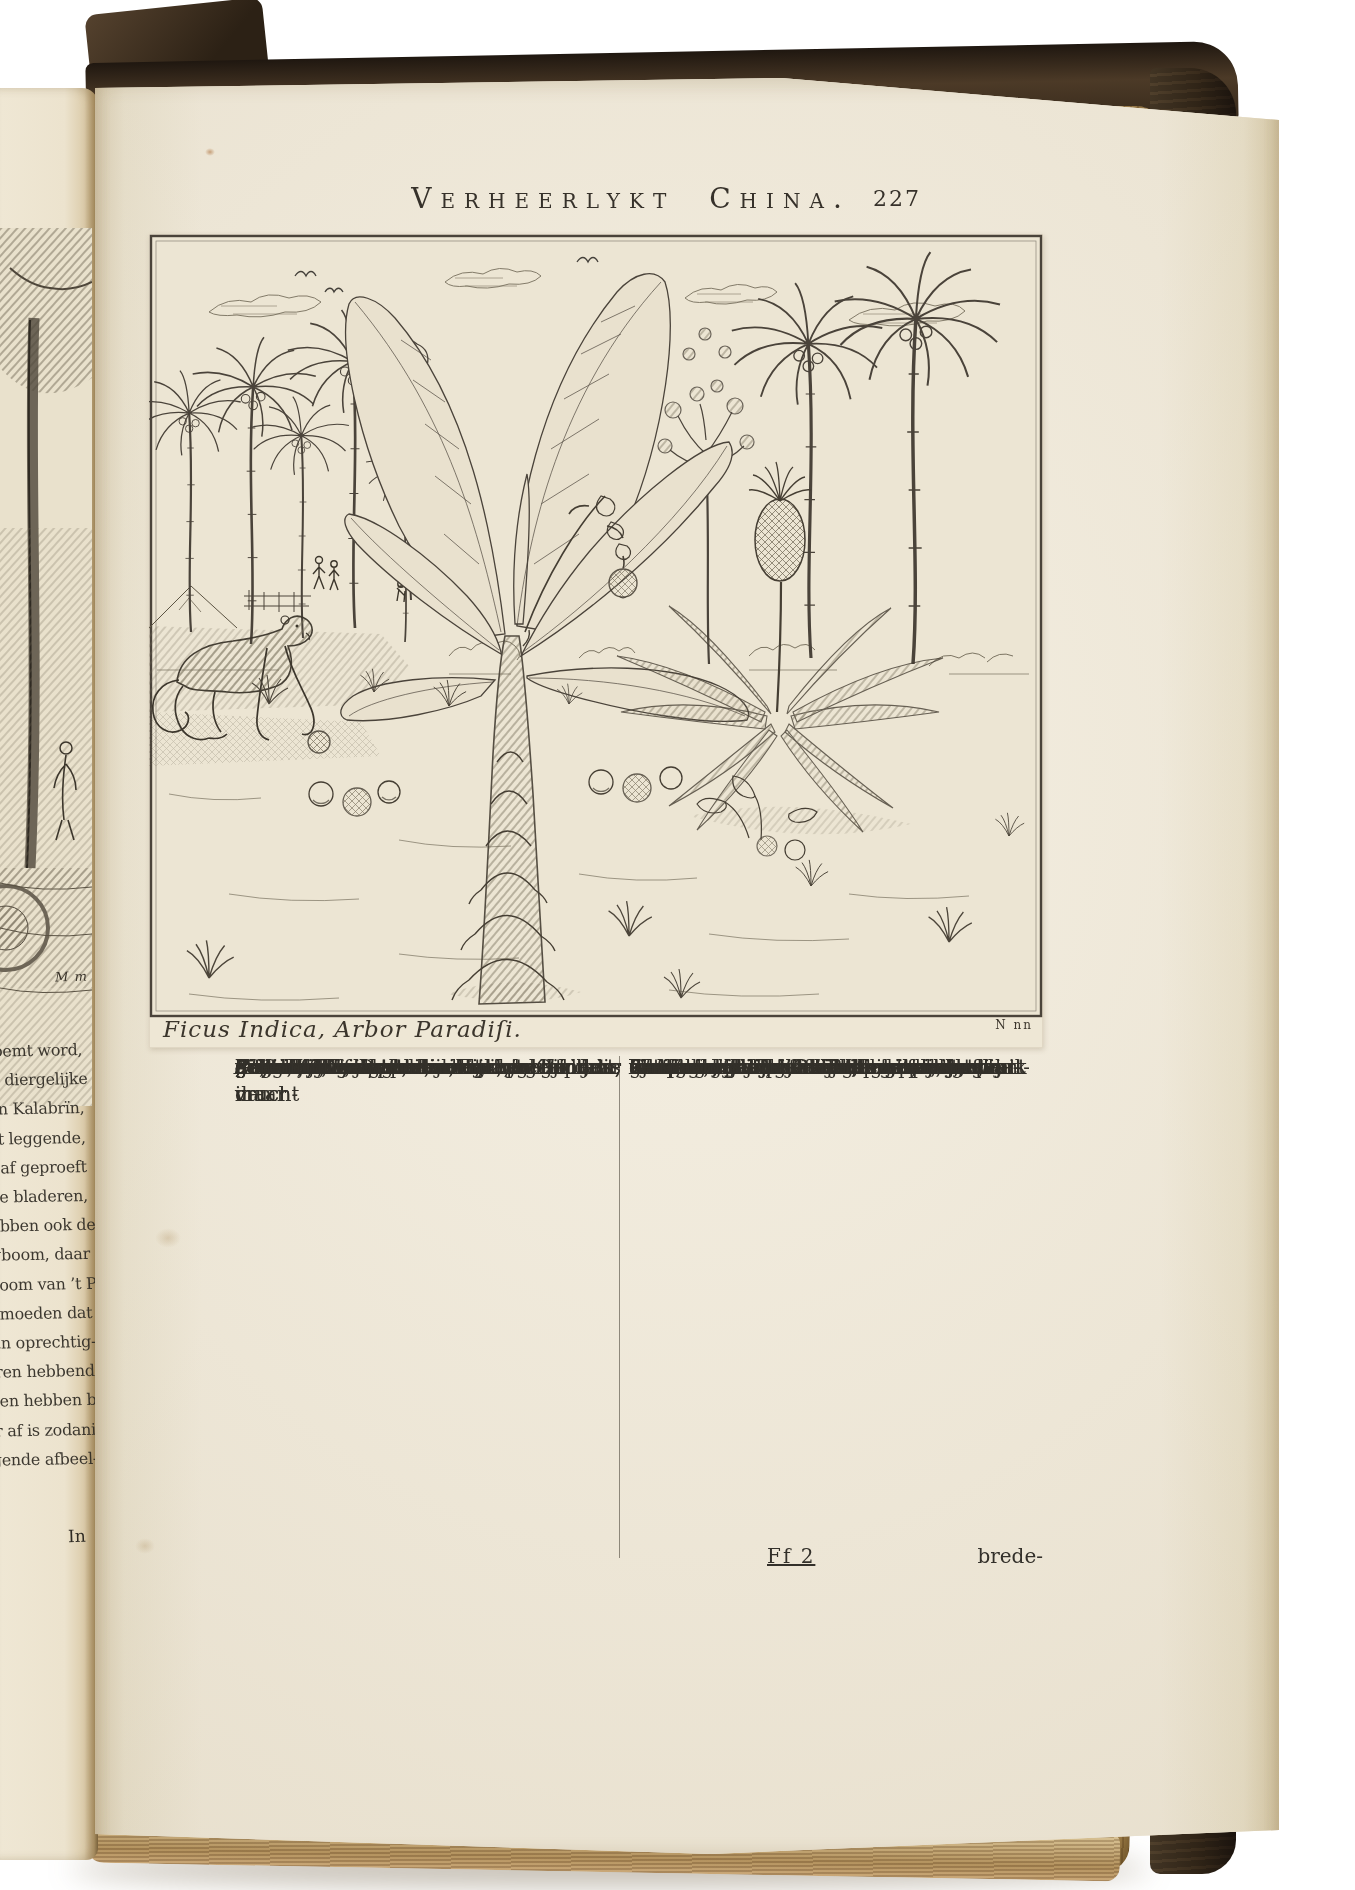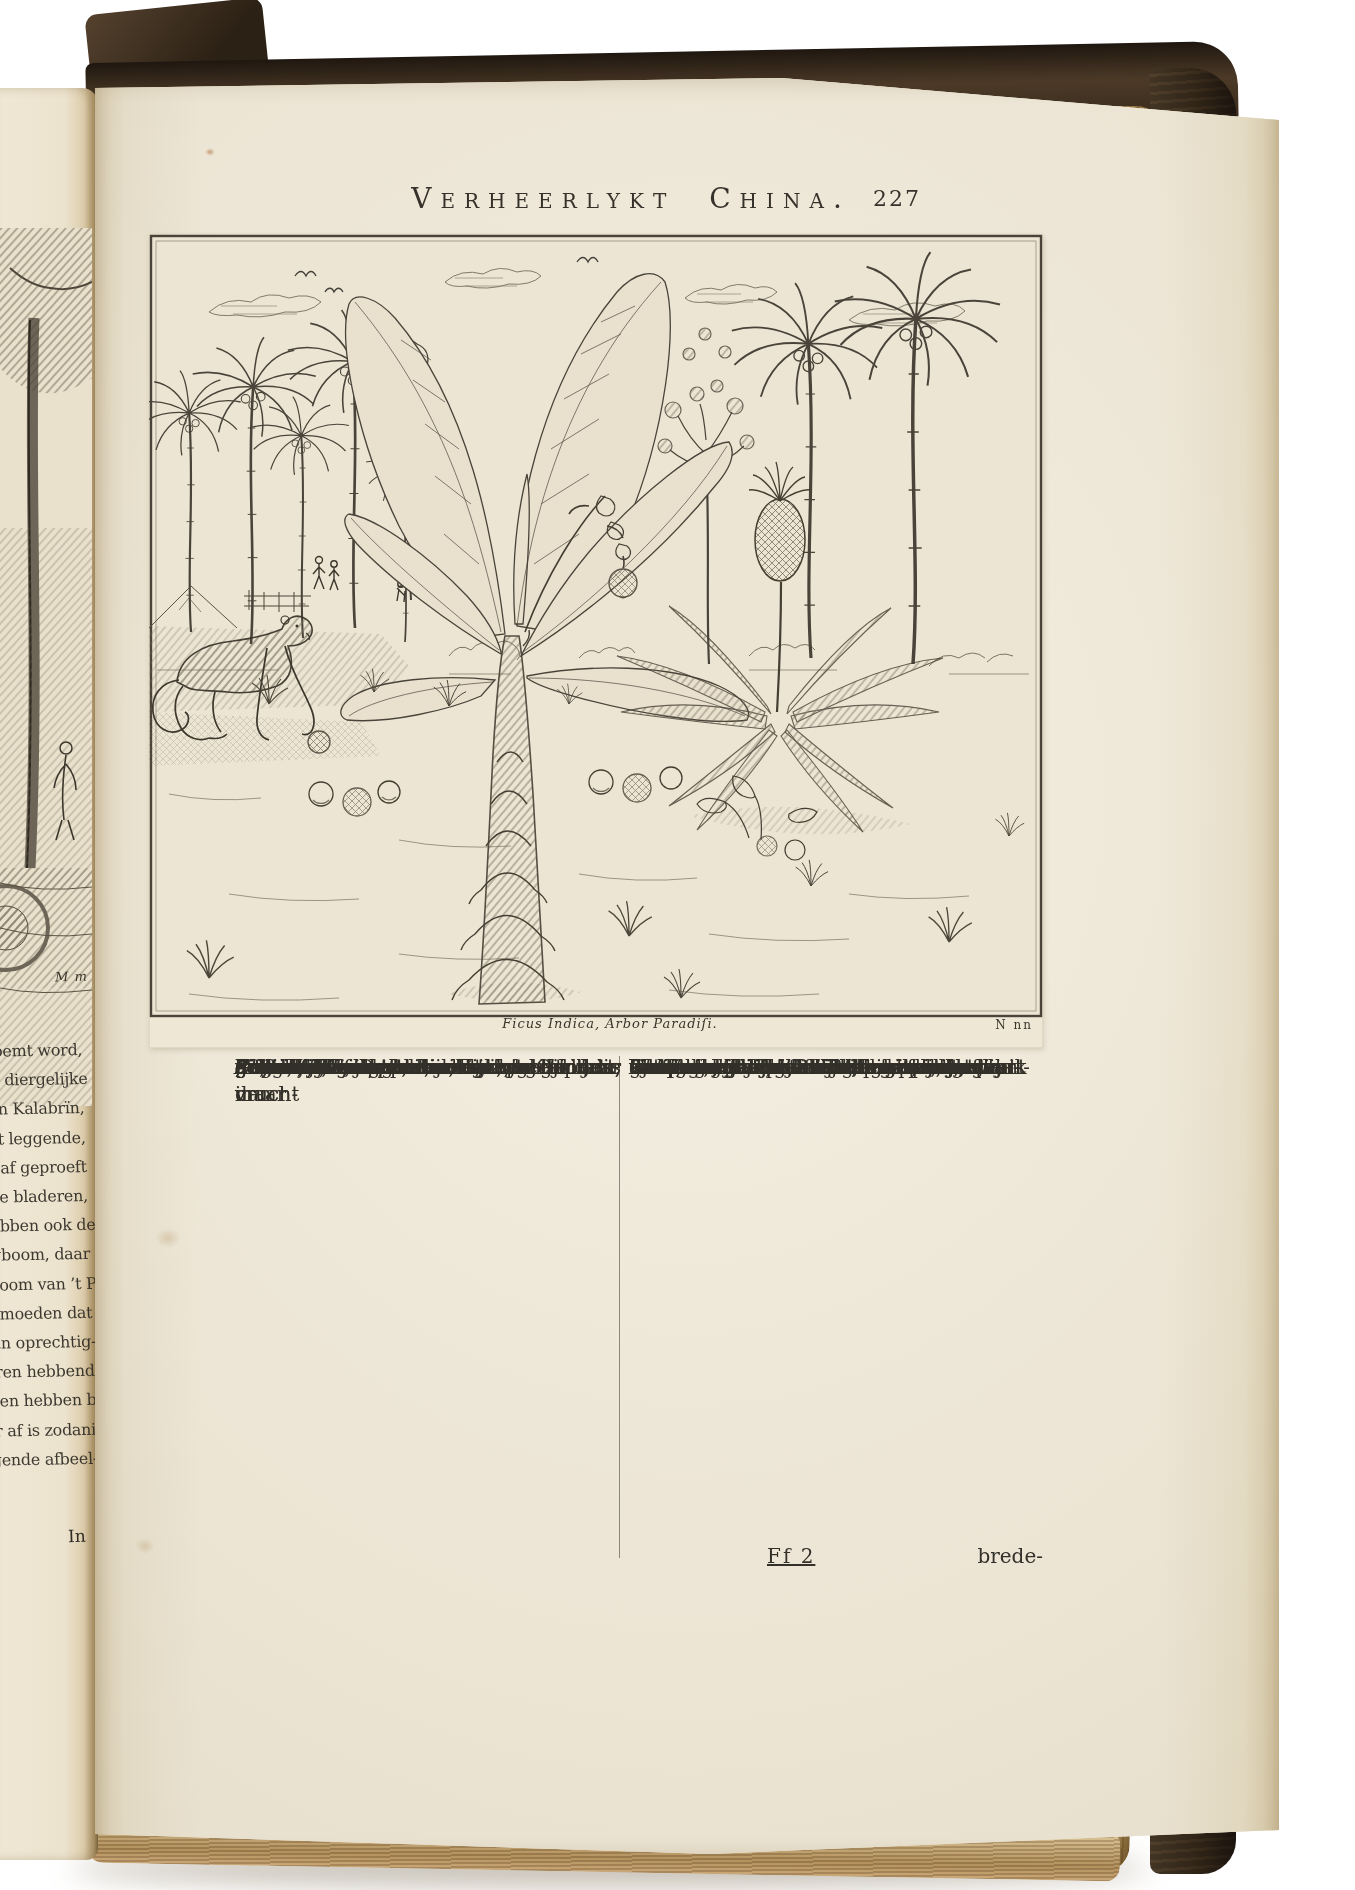--- a/index.html
+++ b/index.html
@@ -53,22 +53,22 @@
     box-shadow:inset 0 10px 16px rgba(140,115,70,.18), inset 0 -12px 16px rgba(140,115,70,.2);}
   .spot{border-radius:50%;}
   .running-head{left:0;top:104px;width:1012px;height:36px;}
   .head-title{left:0;right:0;top:0;text-align:center;transform:translateX(30px);
     font-variant:small-caps;font-size:28px;letter-spacing:9px;word-spacing:16px;color:#36312a;}
   .page-number{left:778px;top:4px;font-size:22px;letter-spacing:2px;color:#36312a;}
 
   .plate{left:54px;top:156px;width:894px;height:814px;background:#eee7d5;
     box-shadow:1px 2px 5px rgba(120,100,70,.22), inset 0 0 0 1px rgba(120,100,70,.12);}
   .plate svg{left:0;top:0;}
-  .plate-caption{left:0;top:782px;width:894px;text-align:center;transform:translateX(14px);
-    font-style:italic;font-size:13px;letter-spacing:1px;color:#3b352c;}
+  .plate-caption{left:0;top:782px;width:894px;transform:translateX(14px);
+    font-style:italic;font-size:23px;letter-spacing:1px;color:#3b352c;}
   .plate-sig{right:10px;top:784px;font-size:12px;letter-spacing:2px;color:#3b352c;}
 
   .col{top:976px;font-size:19.5px;line-height:27.2px;color:#33302a;}
   .col .line{position:static;display:block;text-align:justify;text-align-last:justify;}
   .col .line.indent{text-indent:26px;}
   .col .it{font-style:italic;}
   .col-left{left:140px;width:386px;}
   .col-right{left:534px;width:414px;}
   .col-divider{left:524px;top:978px;width:1px;height:502px;background:rgba(62,56,46,.55);}
   .footer-line{left:534px;top:1466px;width:414px;height:28px;font-size:20px;color:#33302a;}

